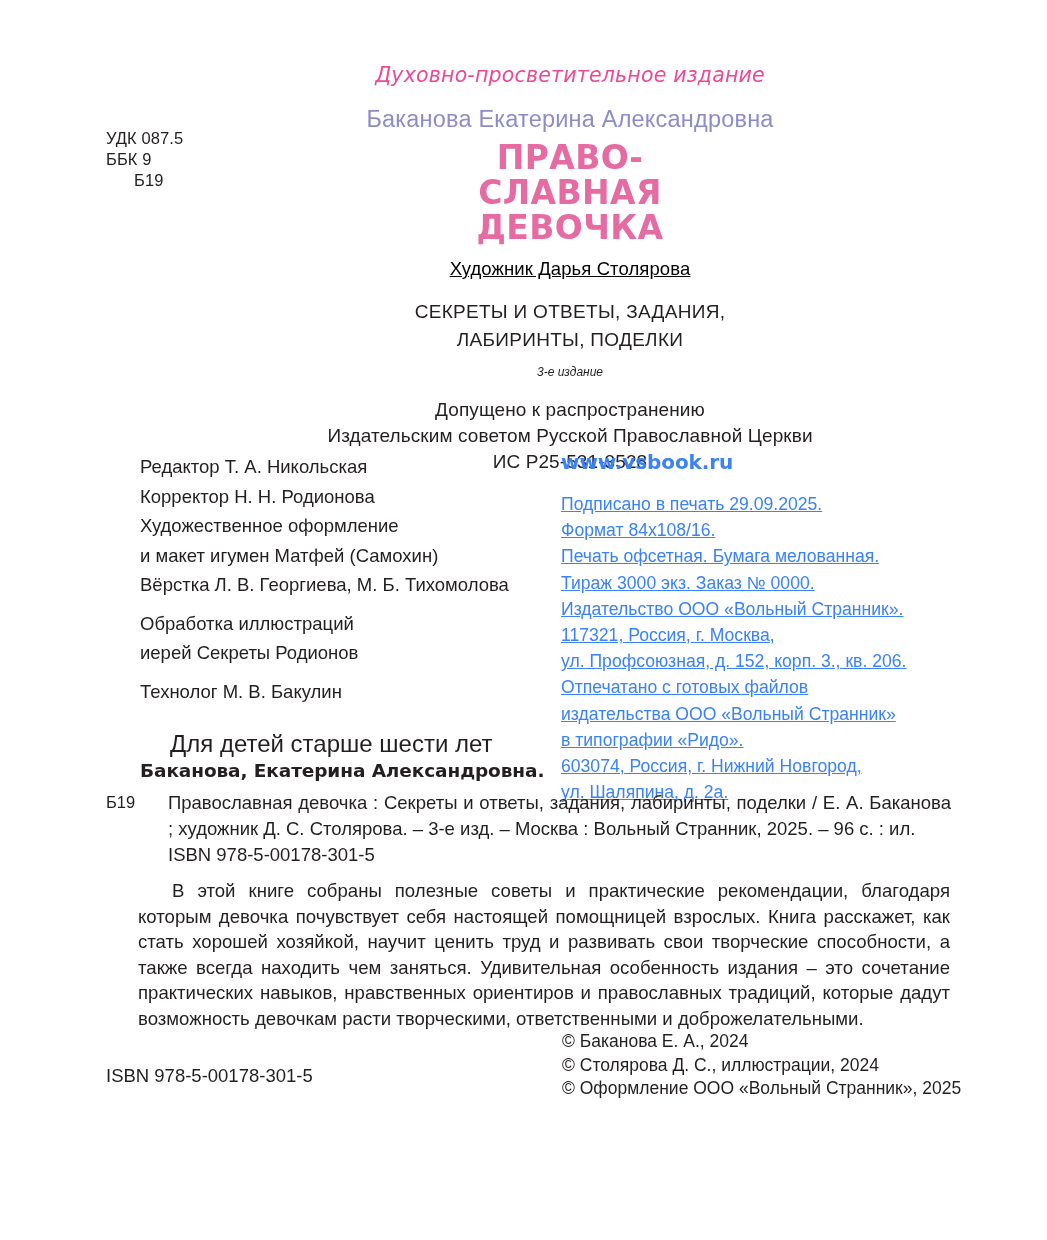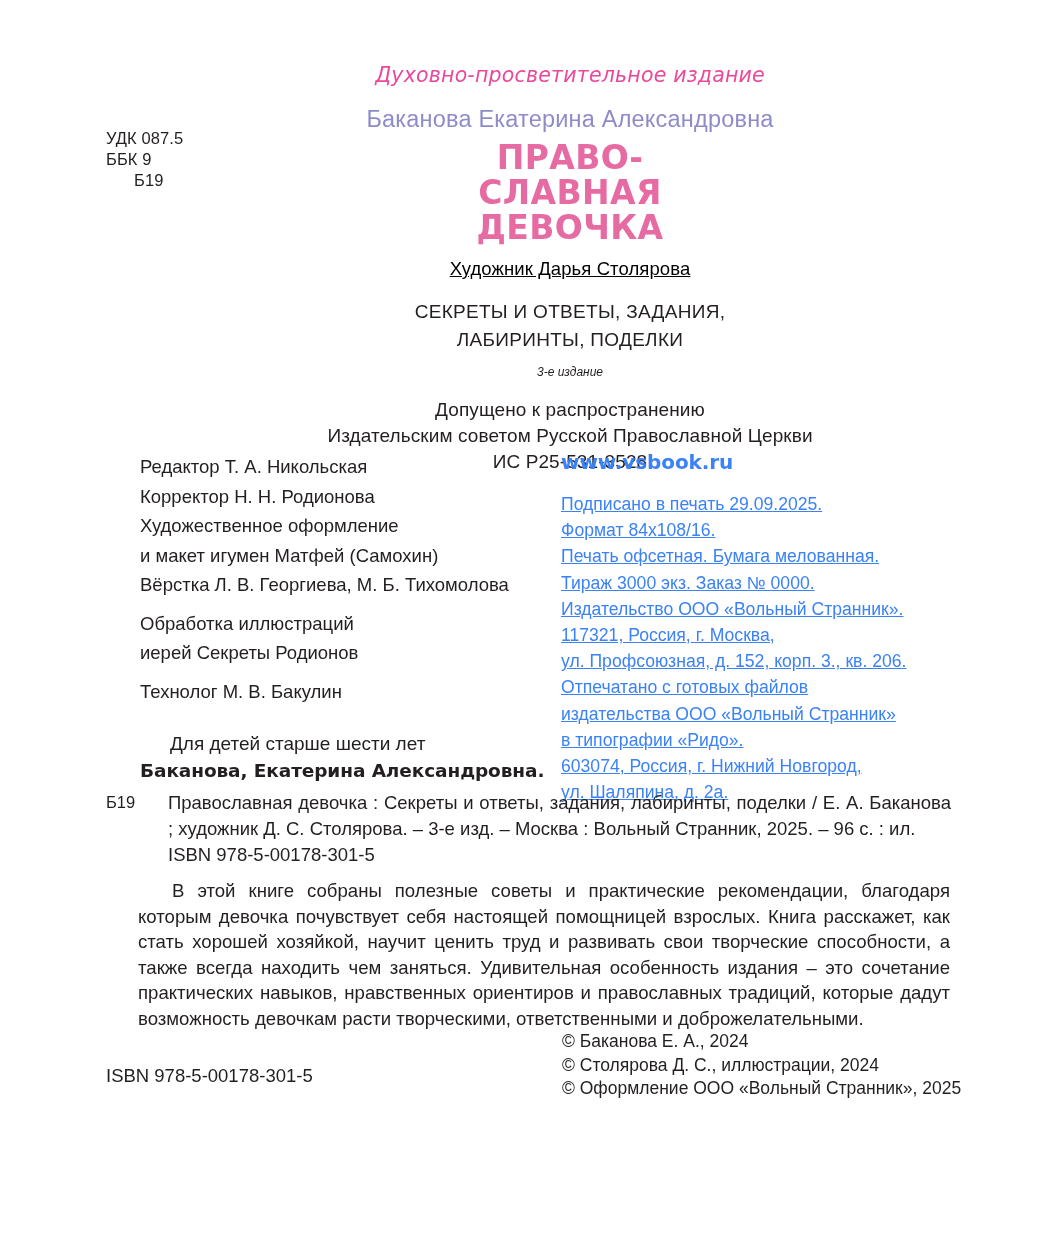--- a/index.html
+++ b/index.html
@@ -131,21 +131,21 @@
     line-height: 24px;
     letter-spacing: -0.1px;
     margin-bottom: 17px;
   }
   .col-right .iline { display: block; white-space: nowrap; text-decoration: underline; }
 
   
   .age-note {
     left: 170px;
     top: 731px;
-    font-size: 19px;
+    font-size: 24px;
     line-height: 26px;
     color: #231f20;
   }
 
   
   .bib {
     left: 106px;
     top: 758px;
     width: 845px;
     color: #231f20;

